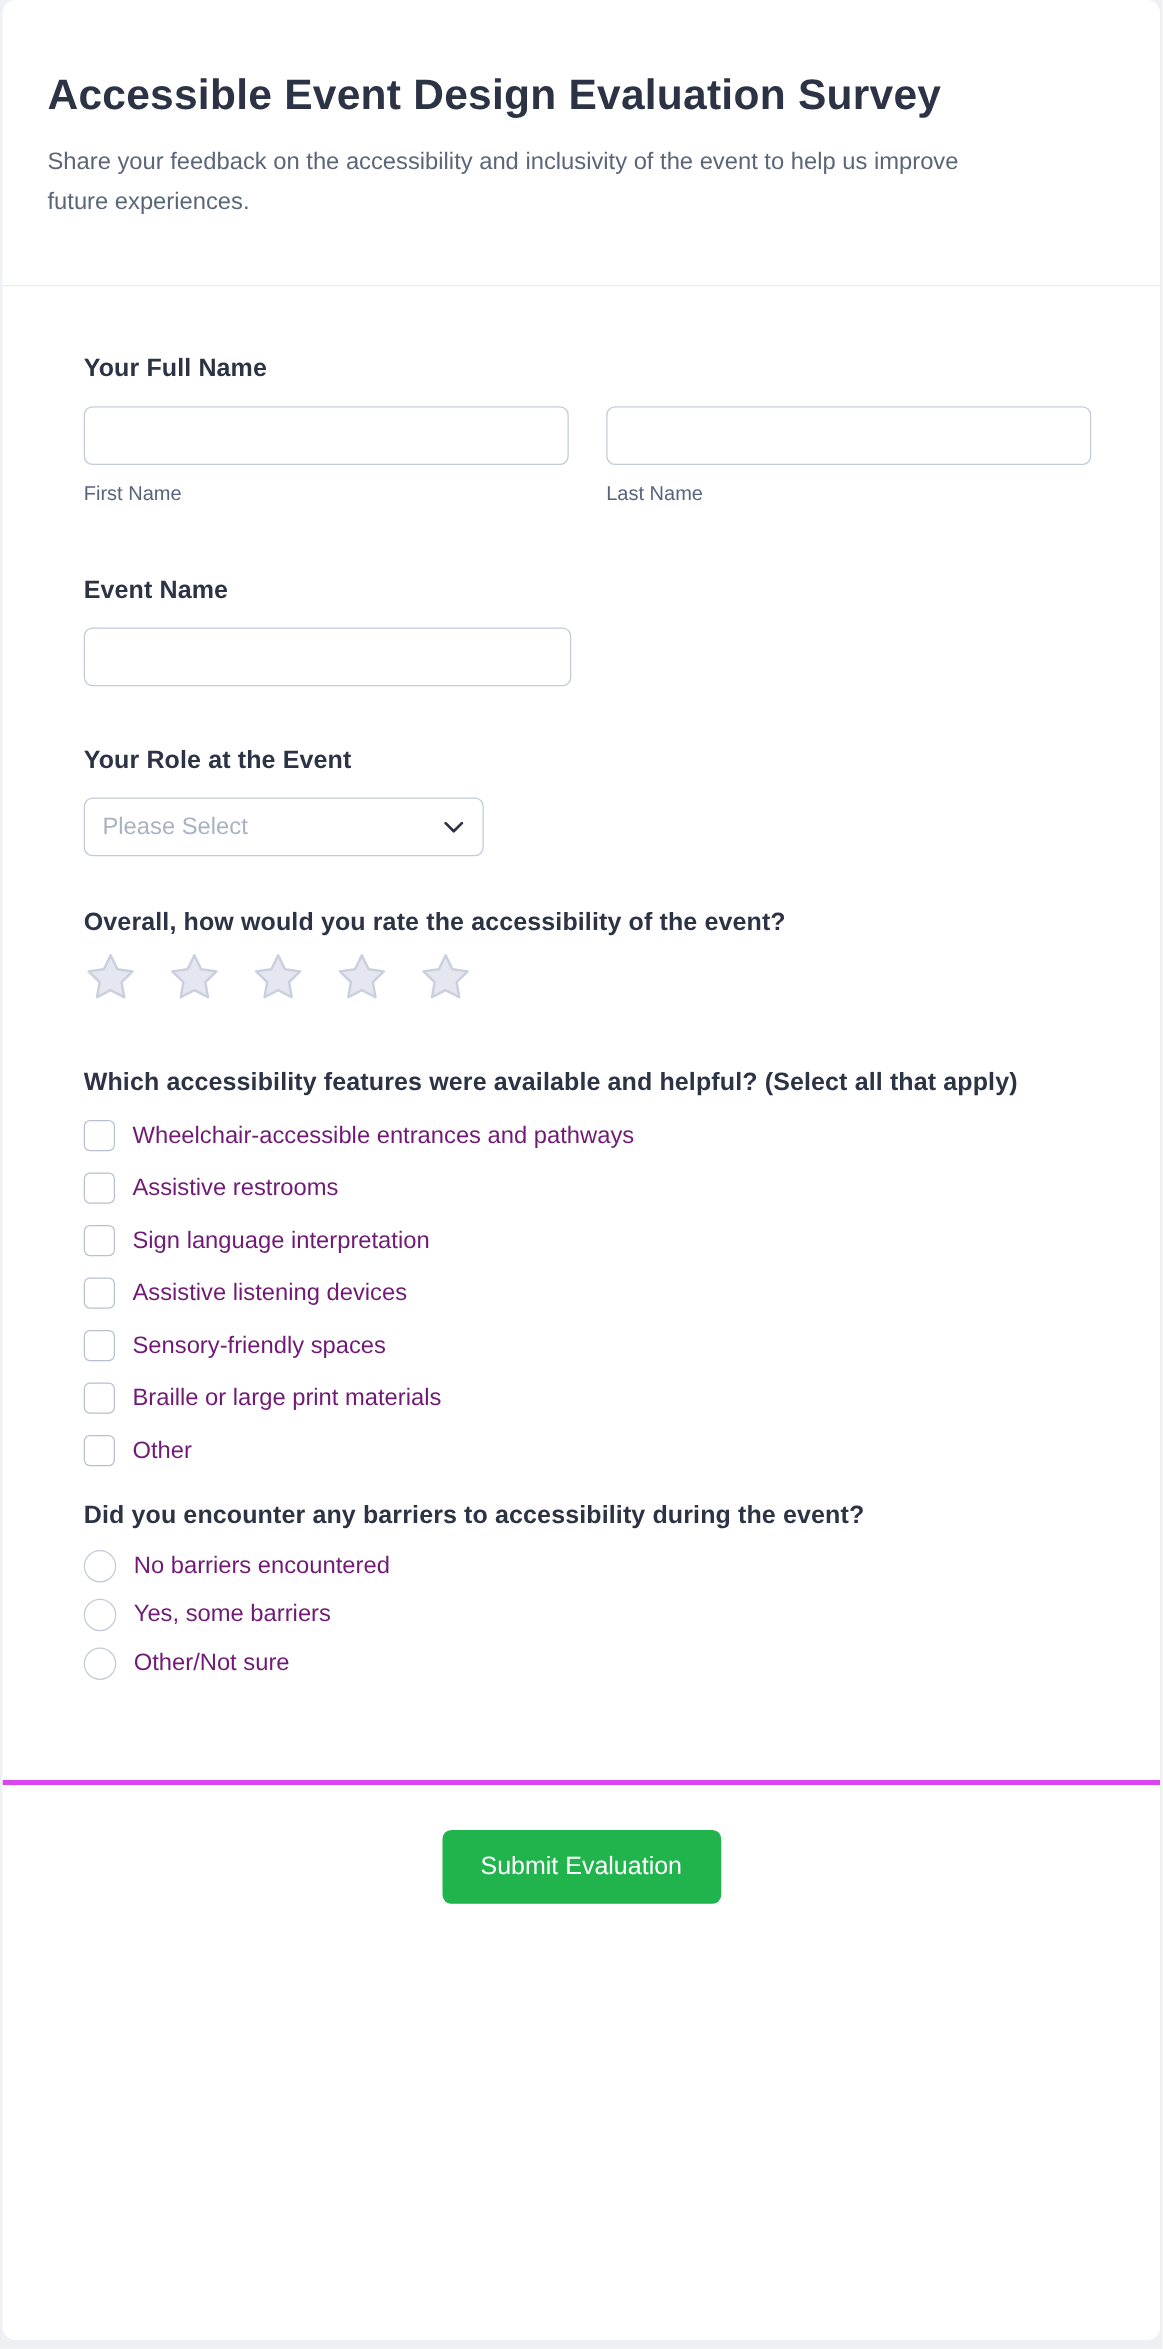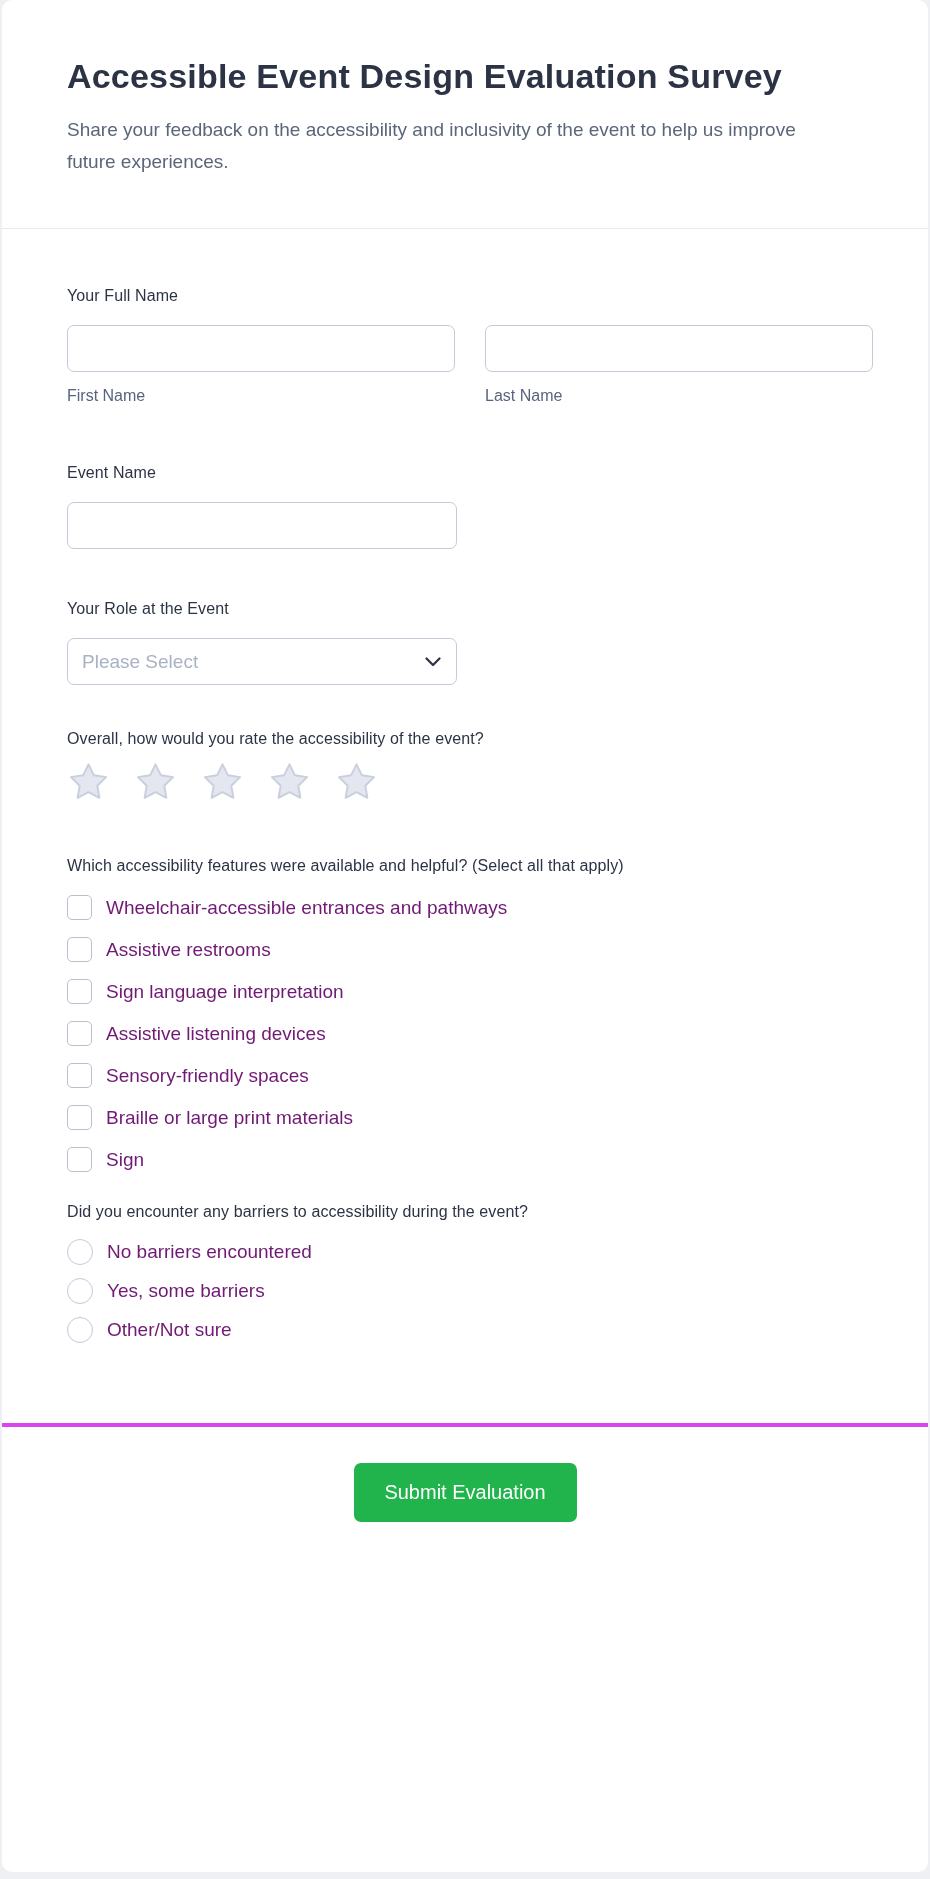--- a/index.html
+++ b/index.html
@@ -11,21 +11,21 @@
   }
   .card {
     background: #ffffff;
     margin: 0 2px;
     border-radius: 10px;
     min-height: 1872px;
     overflow: hidden;
   }
   
   .form-header {
-    padding: 52px 55px 50px 65px;
+    padding: 52px 55px 50px 36px;
     border-bottom: 1px solid #e8eaf0;
   }
   .form-title {
     font-size: 34px;
     line-height: 48px;
     font-weight: 700;
     color: #2c3345;
     max-width: 780px;
     letter-spacing: 0.2px;
   }
@@ -33,23 +33,23 @@
     margin-top: 14px;
     font-size: 19px;
     line-height: 32px;
     color: #5b6679;
     max-width: 770px;
   }
   
   .form-body { padding: 55px 55px 22px 65px; }
   .q-block { margin-bottom: 56px; }
   .q-label {
-    font-size: 16px;
+    font-size: 20px;
     line-height: 23px;
-    font-weight: 400;
+    font-weight: 700;
     color: #2c3345;
     margin-bottom: 18px;
     letter-spacing: 0.1px;
   }
   .text-input, .role-select, .comments-textarea {
     border: 1px solid #c3cad8;
     border-radius: 7px;
     background: #fff;
     font-family: inherit;
     font-size: 19px;
@@ -58,21 +58,21 @@
   }
   .text-input { height: 47px; width: 390px; padding: 0 14px; }
   .name-row { display: flex; gap: 30px; }
   .name-col { width: 390px; }
   .sublabel {
     margin-top: 15px;
     font-size: 16px;
     color: #57647e;
   }
   
-  .select-wrap { position: relative; width: 390px; }
+  .select-wrap { position: relative; width: 320px; }
   .role-select {
     -webkit-appearance: none;
     appearance: none;
     width: 100%;
     height: 47px;
     padding: 0 40px 0 14px;
     color: #a9b2c2;
   }
   .chevron {
     position: absolute;
@@ -236,21 +236,21 @@
       <label class="opt-row">
         <input type="checkbox" class="cb" style="">
         <span class="opt-text">Sensory-friendly spaces</span>
       </label>
       <label class="opt-row">
         <input type="checkbox" class="cb" style="">
         <span class="opt-text">Braille or large print materials</span>
       </label>
       <label class="opt-row">
         <input type="checkbox" class="cb" style="">
-        <span class="opt-text">Sign</span>
+        <span class="opt-text">Other</span>
       </label>
     </div>
 
     <div class="q-block opt-block" style="margin-bottom:58px;">
       <div class="q-label" style="margin-bottom:16px;">Did you encounter any barriers to accessibility during the event?</div>
       <label class="opt-row radio-row">
         <input type="radio" name="barriers" class="rb" style="">
         <span class="opt-text">No barriers encountered</span>
       </label>
       <label class="opt-row radio-row">

